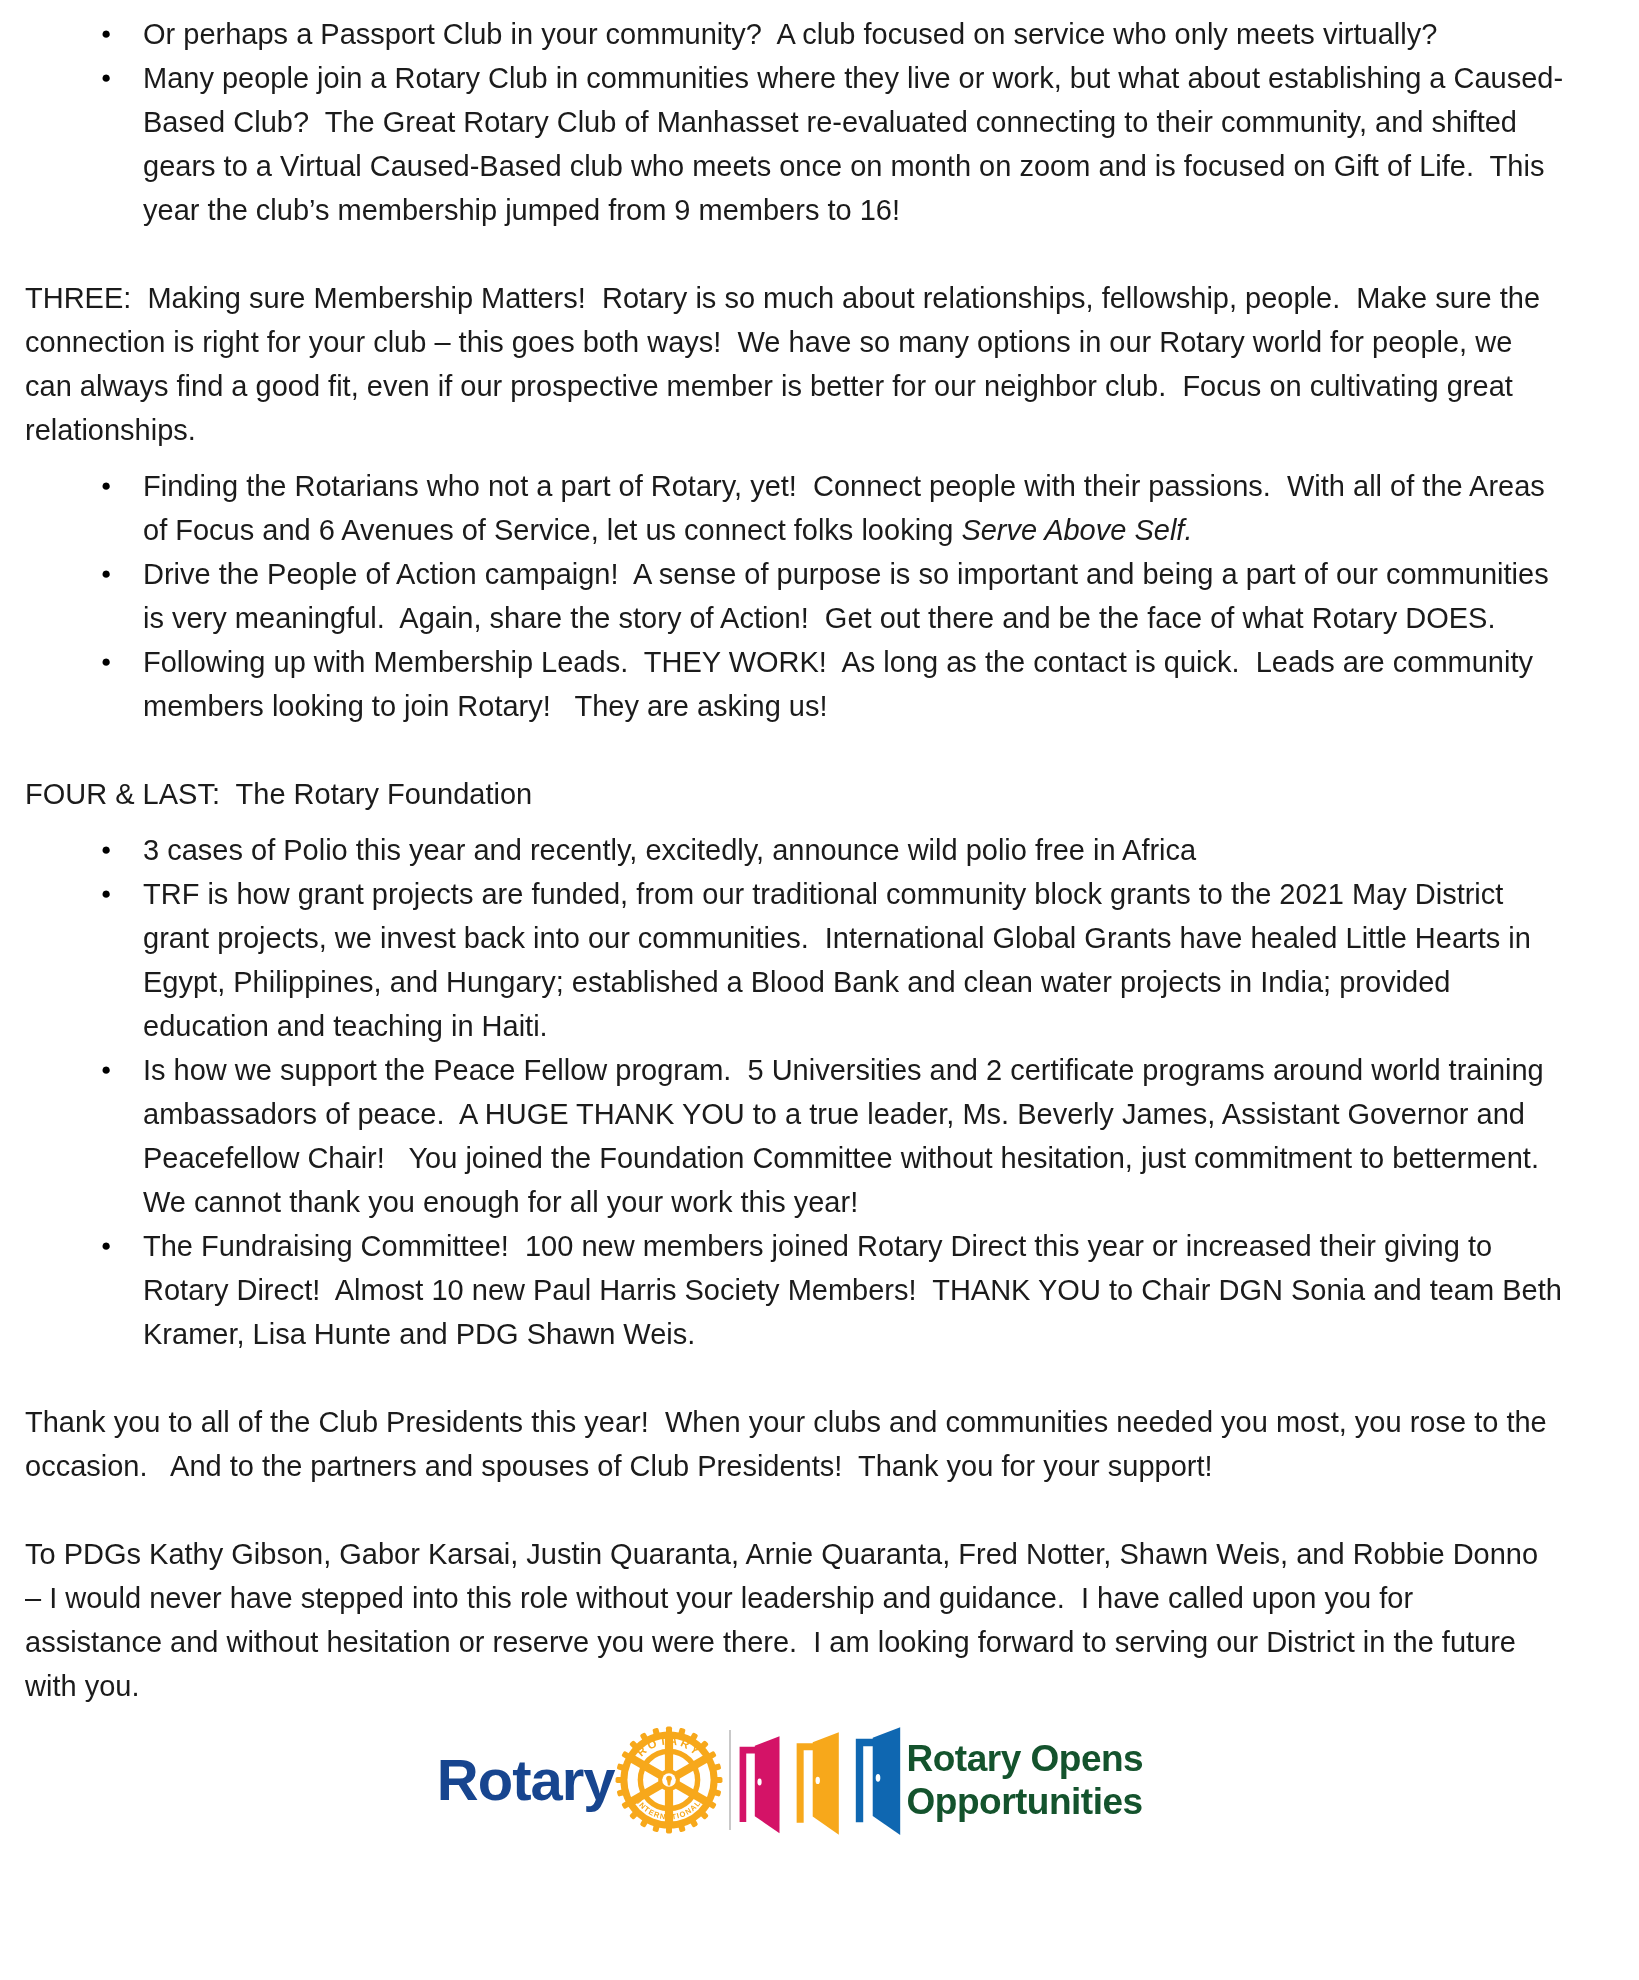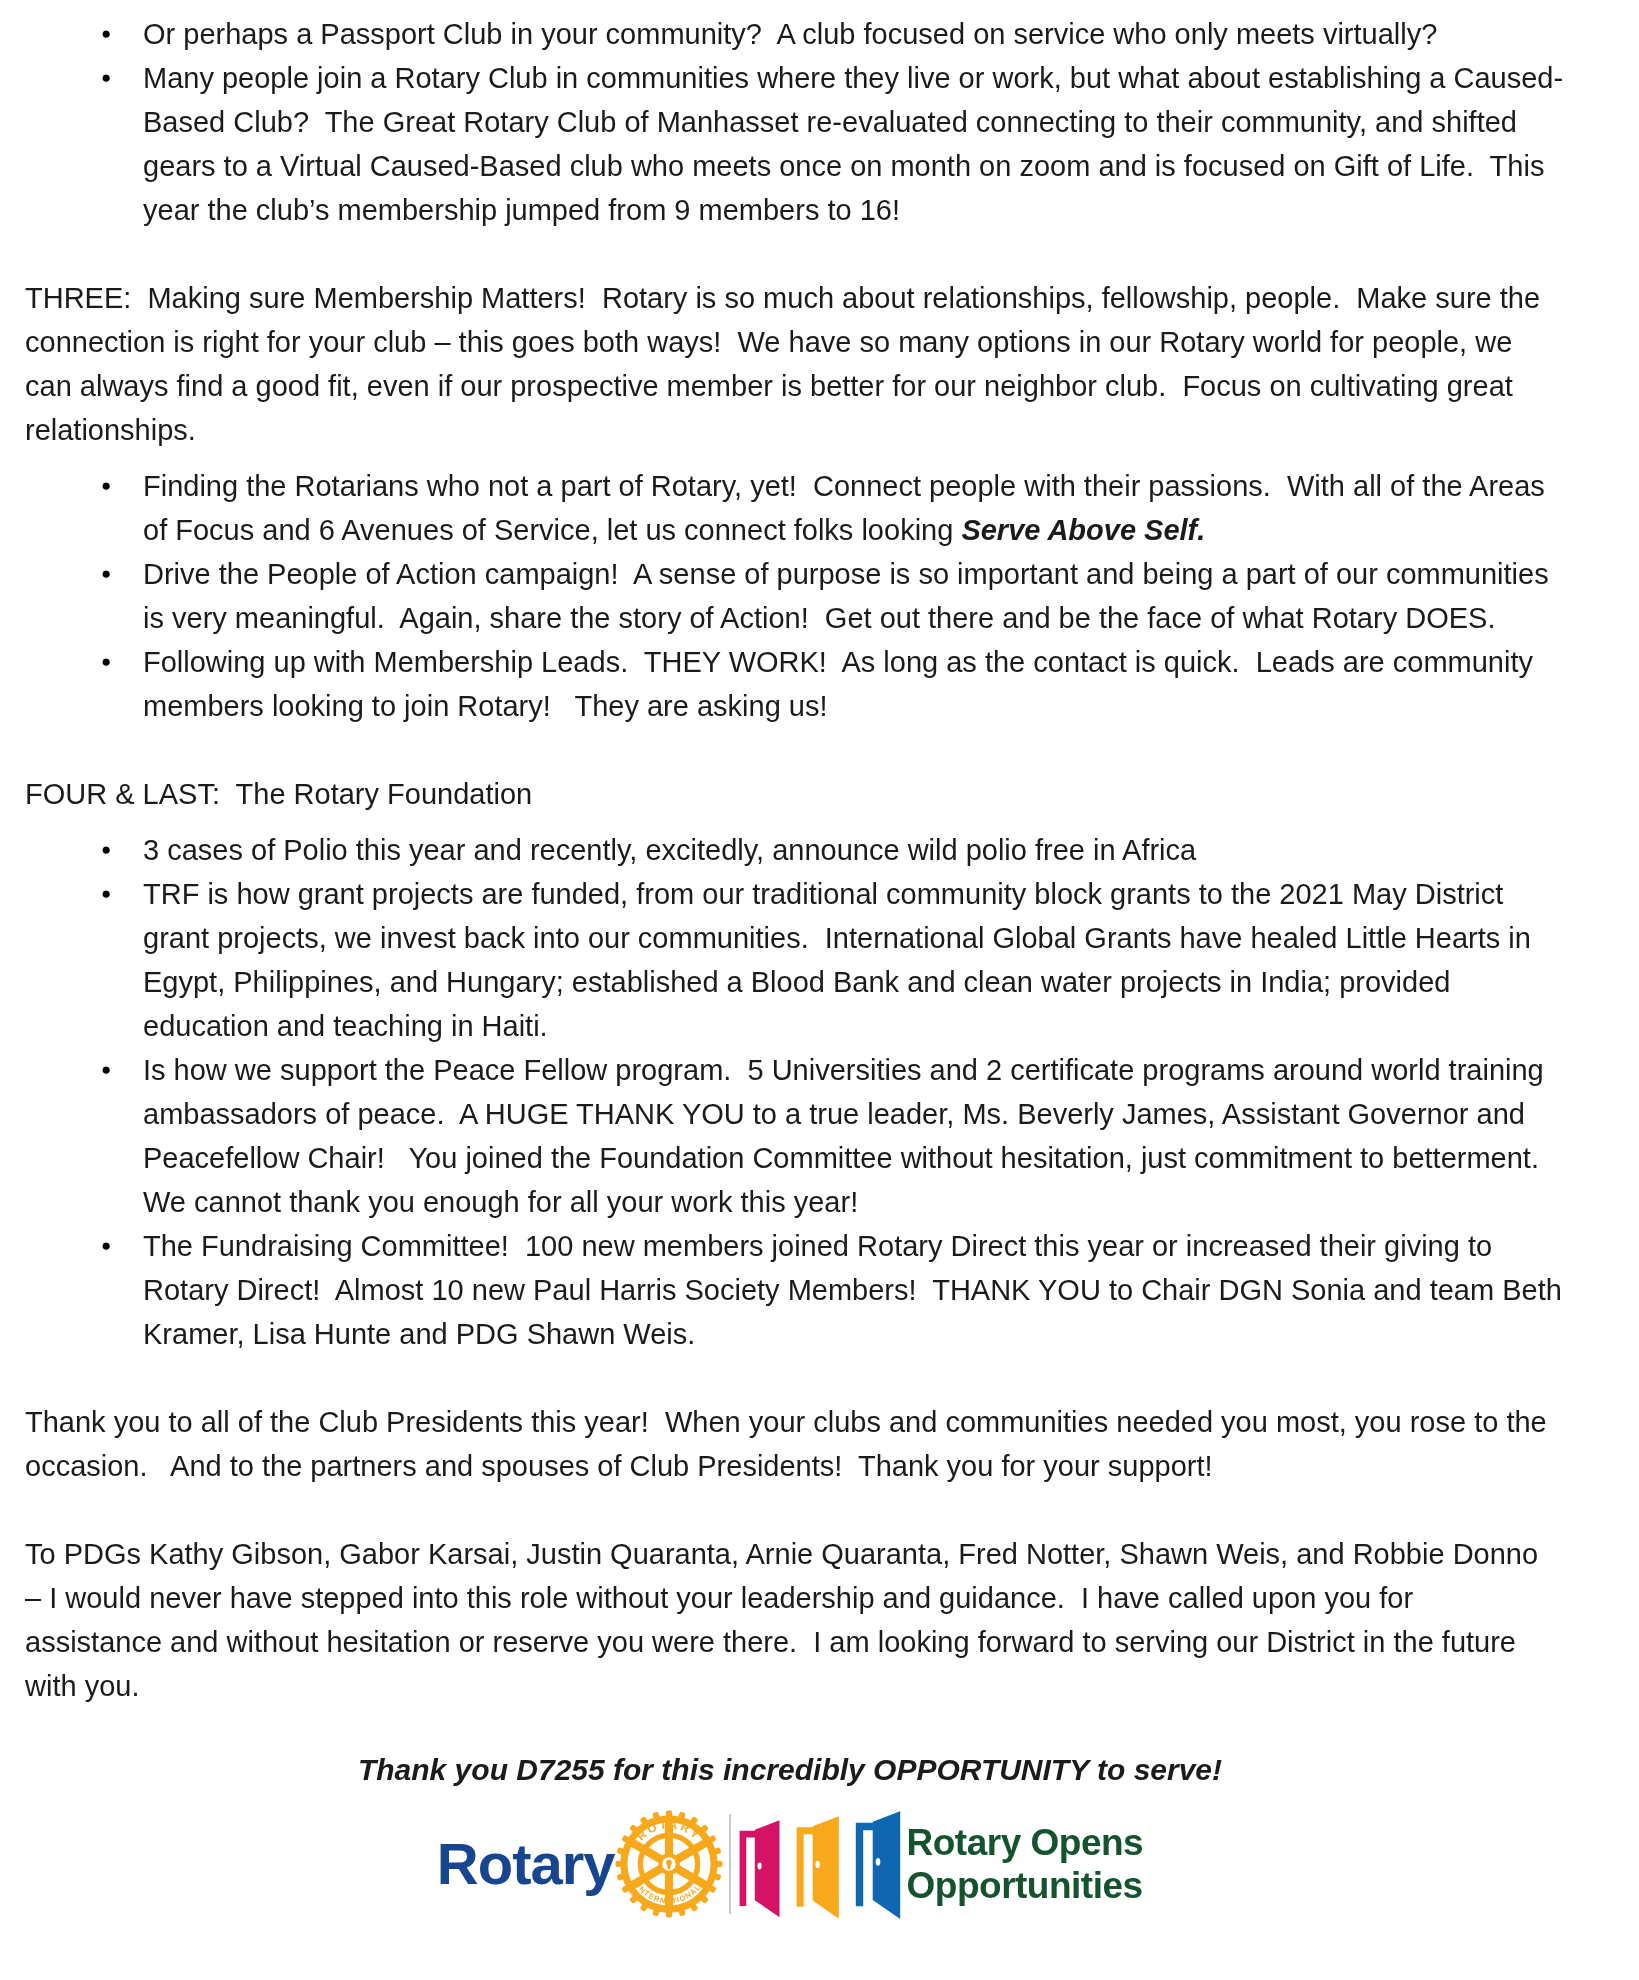--- a/index.html
+++ b/index.html
@@ -15,21 +15,21 @@
   }
   .para { margin: 12px; white-space: pre-wrap; }
   .mt { margin-top: 44px; }
   .doc-list { list-style: none; margin: 0; padding: 0 0 0 104px; }
   .doc-list li { position: relative; padding-left: 26px; white-space: pre-wrap; }
   .doc-list li::before {
     content: "●";
     position: absolute; left: -16px; top: 0;
     font-size: 17px; line-height: 44px; color: #000;
   }
-  .italic { font-style: italic; font-weight: bold; }
+  .italic { font-style: italic; }
   .thanks-line {
     margin-top: 40px;
     text-align: center;
     font-weight: bold; font-style: italic;
     font-size: 30px;
   }
   .logo-row {
     margin-top: 16px;
     display: flex; align-items: center; justify-content: center;
   }
@@ -67,21 +67,20 @@
     <li><span>3 cases of Polio this year and recently, excitedly, announce wild polio free in Africa</span></li>
     <li><span>TRF is how grant projects are funded, from our traditional community block grants to the 2021 May District grant projects, we invest back into our communities.  International Global Grants have healed Little Hearts in Egypt, Philippines, and Hungary; established a Blood Bank and clean water projects in India; provided education and teaching in Haiti.</span></li>
     <li><span>Is how we support the Peace Fellow program.  5 Universities and 2 certificate programs around world training ambassadors of peace.  A HUGE THANK YOU to a true leader, Ms. Beverly James, Assistant Governor and Peacefellow Chair!   You joined the Foundation Committee without hesitation, just commitment to betterment.  We cannot thank you enough for all your work this year!</span></li>
     <li><span>The Fundraising Committee!  100 new members joined Rotary Direct this year or increased their giving to Rotary Direct!  Almost 10 new Paul Harris Society Members!  THANK YOU to Chair DGN Sonia and team Beth Kramer, Lisa Hunte and PDG Shawn Weis.</span></li>
   </ul>
 
   <p class="para mt">Thank you to all of the Club Presidents this year!  When your clubs and communities needed you most, you rose to the occasion.   And to the partners and spouses of Club Presidents!  Thank you for your support!</p>
 
   <p class="para mt">To PDGs Kathy Gibson, Gabor Karsai, Justin Quaranta, Arnie Quaranta, Fred Notter, Shawn Weis, and Robbie Donno – I would never have stepped into this role without your leadership and guidance.  I have called upon you for assistance and without hesitation or reserve you were there.  I am looking forward to serving our District in the future with you.</p>
 
-  <div class="thanks-line">Thank you D7255 for this incredibly OPPORTUNITY to serve!</div>
 
   <div class="logo-row">
 
     <span class="wordmark">Rotary</span>
 
     <svg width="108" height="108" viewBox="0 0 100 100">
       <g fill="#f7a81b">
         <g id="teeth">
           <rect x="47.2" y="0.5" width="5.6" height="9" rx="1.6"></rect>
           <rect x="47.2" y="0.5" width="5.6" height="9" rx="1.6" transform="rotate(15 50 50)"></rect>

